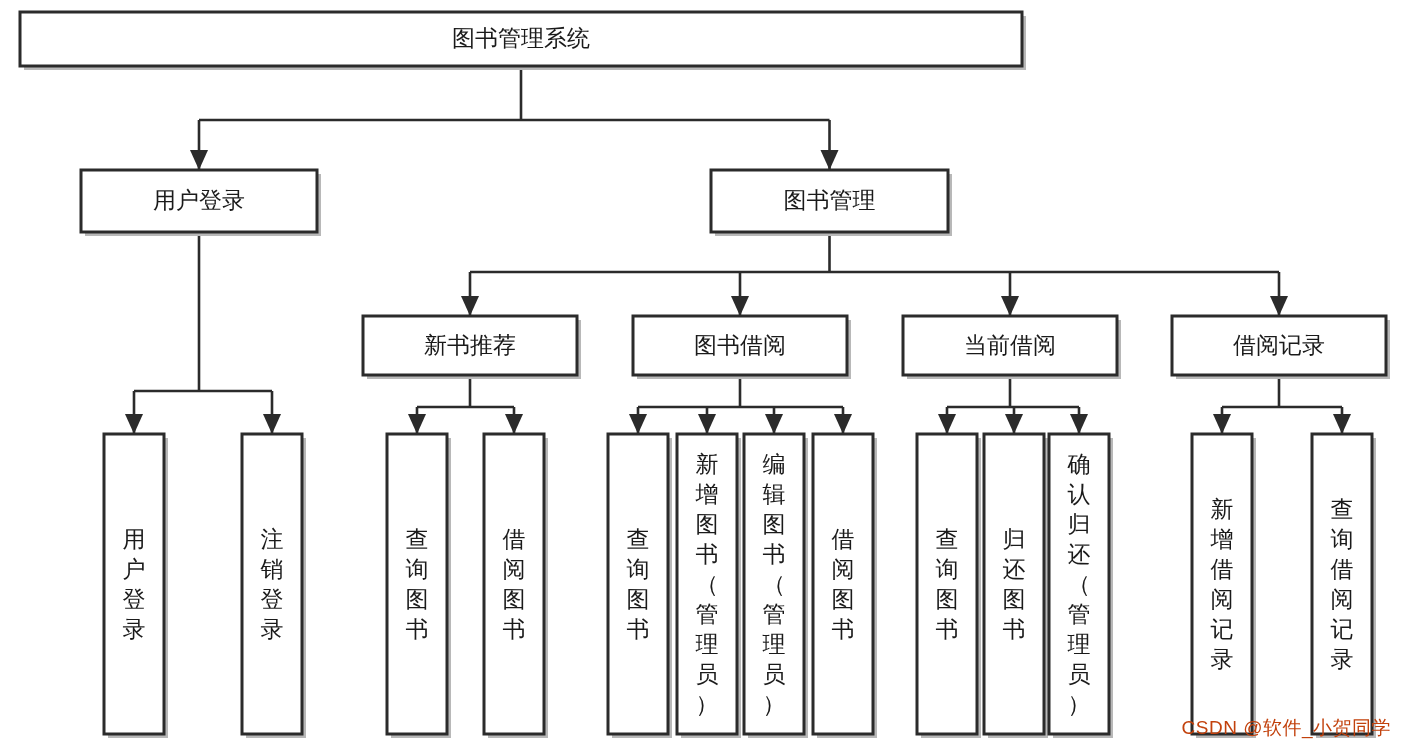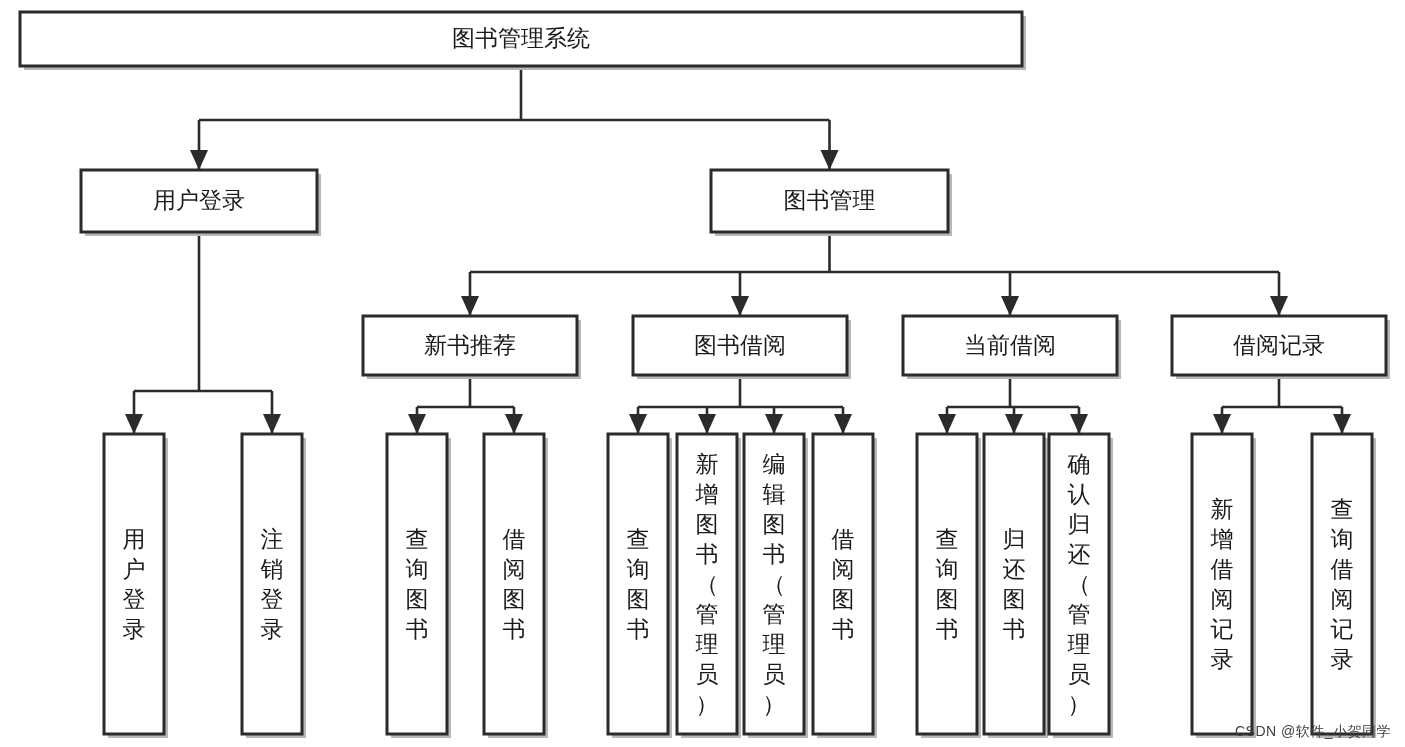--- a/index.html
+++ b/index.html
@@ -55,22 +55,22 @@
     font-family: "Liberation Sans", "DejaVu Sans", sans-serif;
     font-size: 23px;
     fill: #1a1a1a;
     text-anchor: middle;
   }
   .watermark {
     position: absolute;
     right: 14px;
     bottom: 6px;
     font-family: "Liberation Sans", "DejaVu Sans", sans-serif;
-    font-size: 14px;
-    color: #404040;
+    font-size: 19px;
+    color: #c2410c;
     letter-spacing: 0.5px;
     white-space: nowrap;
     user-select: none;
   }
 </style>
 </head>
 <body>
 
 <div id="diagram-root">
   <svg id="tree-svg" viewBox="0 0 1405 747">

